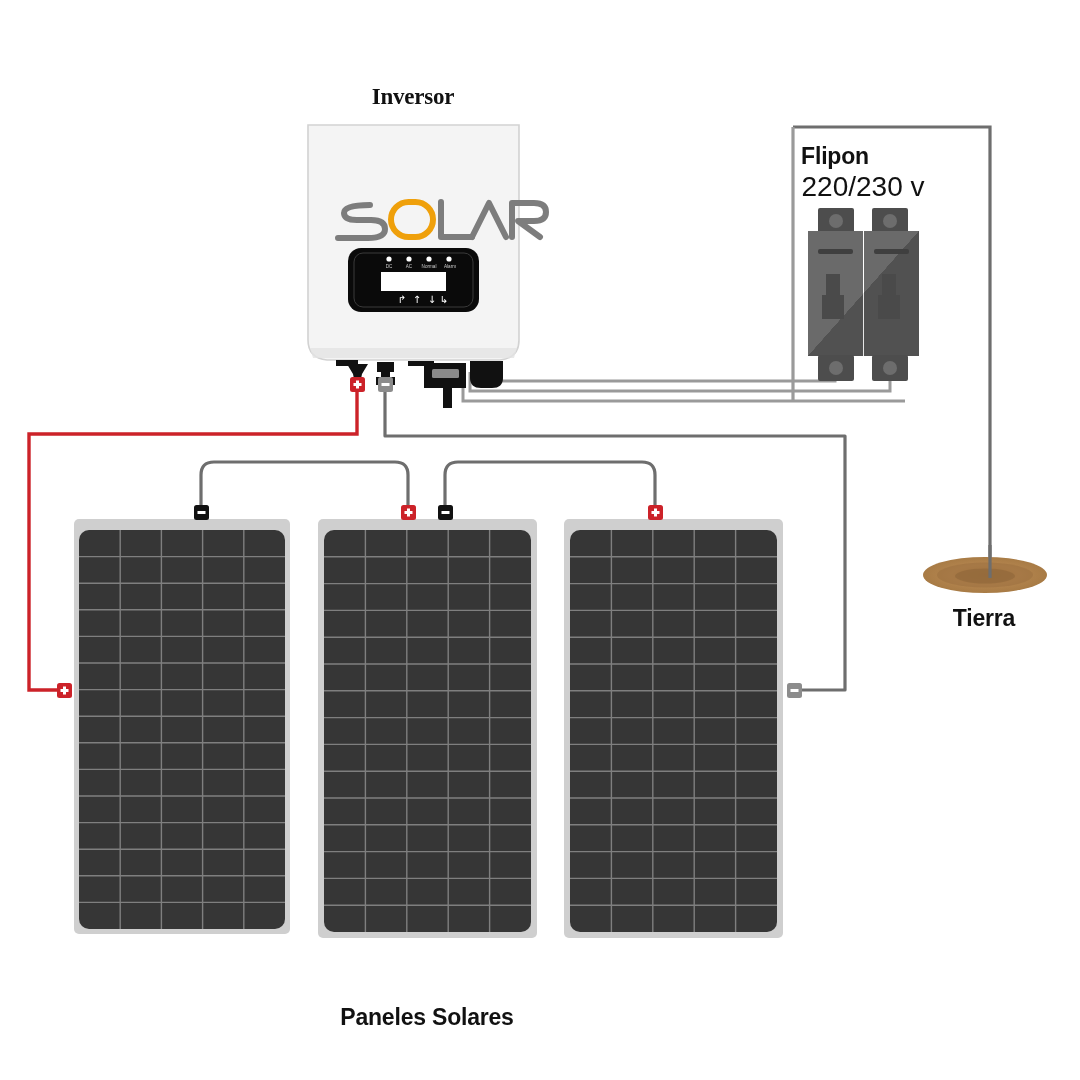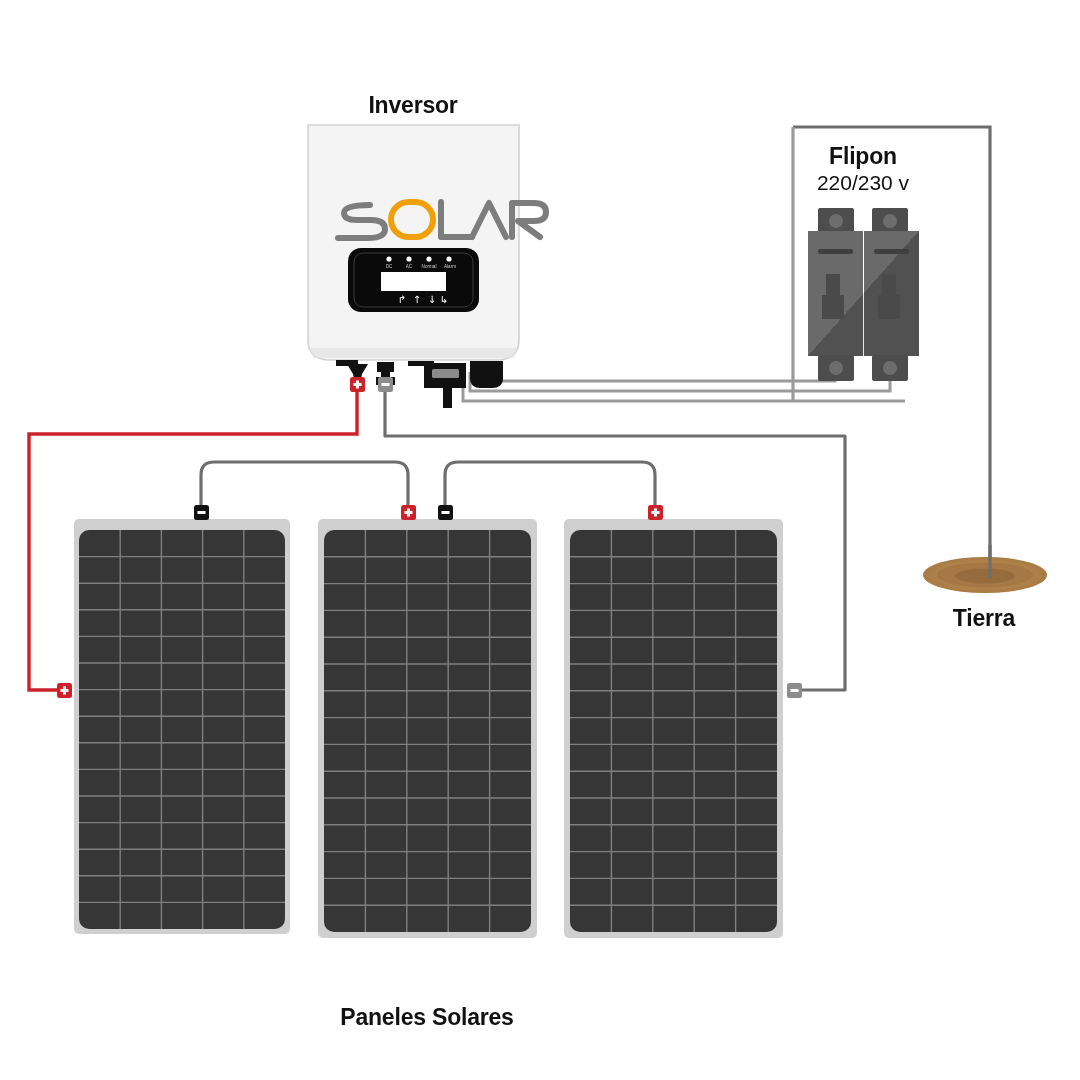--- a/index.html
+++ b/index.html
@@ -29,25 +29,25 @@
     text-align: center;
     color: #111111;
     white-space: nowrap;
   }
   .lbl-title {
     font-weight: bold;
     font-size: 23px;
     letter-spacing: -0.2px;
   }
   .lbl-sub {
-    font-size: 21px;
+    font-size: 28px;
     font-weight: normal;
   }
-  #label-inversor { left: 0; top: 92px; width: 826px; }
-  #label-flipon   { left: 760px; top: 143px; width: 206px; }
+  #label-inversor { left: 0; top: 84px; width: 826px; font-family: Liberation Serif, serif; }
+  #label-flipon   { left: 732px; top: 143px; width: 206px; }
   #label-flipon-v { left: 760px; top: 171px; width: 206px; }
   #label-tierra   { left: 884px; top: 605px; width: 200px; }
   #label-paneles  { left: 140px; top: 1004px; width: 574px; }
 </style>
 </head>
 <body>
 
 <div id="stage">
 
   <svg id="diagram-svg" viewBox="0 0 1080 1080">

